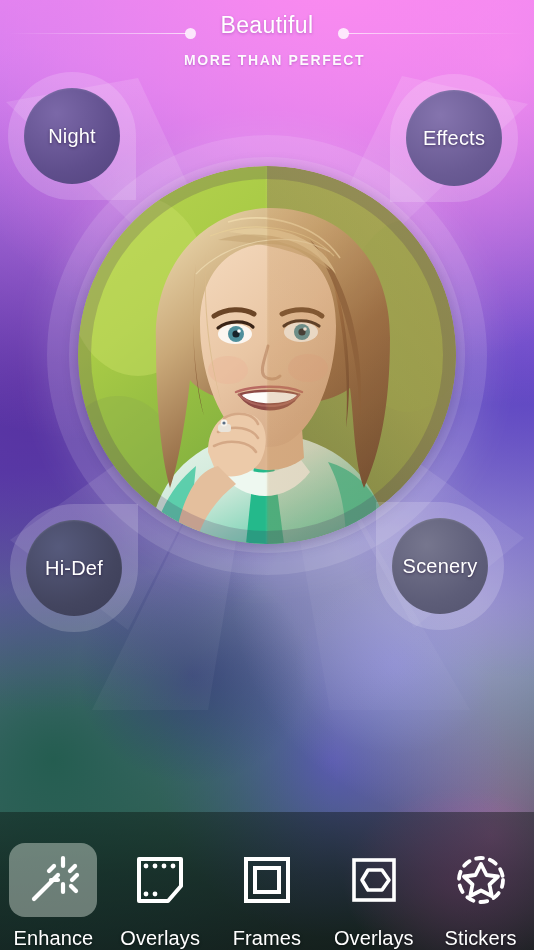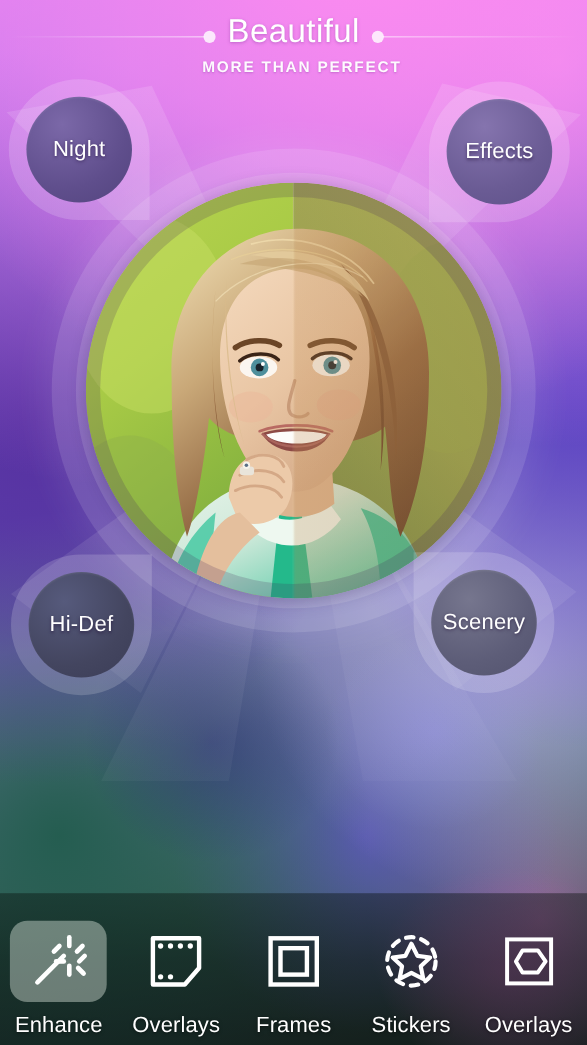--- a/index.html
+++ b/index.html
@@ -68,21 +68,21 @@
     background:linear-gradient(90deg, rgba(255,255,255,0.7) 0%, rgba(255,255,255,0.55) 15%, rgba(255,255,255,0) 100%);
   }
   .dot{
     position:absolute; top:28px; width:11px; height:11px; border-radius:50%;
     background:rgba(255,255,255,0.80);
   }
   .dot.left{ left:185px; }
   .dot.right{ right:185px; }
   .app-title{
     position:absolute; left:0; right:0; top:12px;
-    font-size:30px; font-weight:400; letter-spacing:0.4px;
+    font-size:23px; font-weight:400; letter-spacing:0.4px;
     color:#ffffff;
     text-shadow:0 1px 3px rgba(110,40,140,0.40);
   }
   .app-sub{
     position:absolute; left:15px; right:0; top:52px;
     font-size:14px; font-weight:700; letter-spacing:1.6px;
     color:rgba(255,255,255,0.96);
     text-shadow:0 1px 2px rgba(110,40,140,0.35);
   }
 
@@ -159,21 +159,21 @@
 
   
   #b-scenery{ left:392px; top:518px; }
   #b-scenery .halo{ border-radius:0 50% 50% 50%; }
   #b-scenery .disc{ background:radial-gradient(circle at 36% 28%, #76768e 0%, #5d5d78 62%, #53536e 100%); }
 
   
   .toolbar{
     position:absolute; left:0; bottom:0; width:534px; height:138px;
     z-index:40;
-    display:flex; align-items:center;
+    display:flex; align-items:flex-end;
     background:linear-gradient(180deg, rgba(8,16,12,0.42) 0%, rgba(6,12,10,0.52) 45%, rgba(5,10,9,0.56) 100%);
     padding-top:18px;
   }
   .tool{
     flex:1 1 0;
     display:flex; flex-direction:column; align-items:center;
     cursor:pointer;
   }
   .tool-icon{
     width:88px; height:74px;
@@ -413,33 +413,33 @@
         <svg width="56" height="56" viewBox="0 0 56 56" fill="none" stroke="#ffffff" stroke-width="4">
           <rect x="7" y="7" width="42" height="42"></rect>
           <rect x="16" y="16" width="24" height="24"></rect>
         </svg>
       </div>
       <div class="tool-label">Frames</div>
     </div>
 
     <div class="tool">
       <div class="tool-icon">
+        <svg width="56" height="56" viewBox="0 0 56 56" fill="none" stroke="#ffffff" stroke-width="3.6">
+          <rect x="8" y="8" width="40" height="40"></rect>
+          <polygon points="22,18 36,18 43,28 36,38 22,38 16,28" stroke-linejoin="round"></polygon>
+        </svg>
+      </div>
+      <div class="tool-label">Overlays</div>
+    </div>
+
+    <div class="tool">
+      <div class="tool-icon">
         <svg width="56" height="56" viewBox="0 0 56 56" fill="none" stroke="#ffffff" stroke-width="3.8" stroke-linecap="round">
           <circle cx="28" cy="28" r="22" stroke-dasharray="7 7"></circle>
           <polygon points="28,12 33.5,23 45,24.5 36.5,32.5 38.8,44 28,38.5 17.2,44 19.5,32.5 11,24.5 22.5,23" stroke-linejoin="round"></polygon>
         </svg>
       </div>
       <div class="tool-label">Stickers</div>
     </div>
 
-    <div class="tool">
-      <div class="tool-icon">
-        <svg width="56" height="56" viewBox="0 0 56 56" fill="none" stroke="#ffffff" stroke-width="3.6">
-          <rect x="8" y="8" width="40" height="40"></rect>
-          <polygon points="22,18 36,18 43,28 36,38 22,38 16,28" stroke-linejoin="round"></polygon>
-        </svg>
-      </div>
-      <div class="tool-label">Overlays</div>
-    </div>
-
   </div>
 
 </div>
 
 </body></html>

